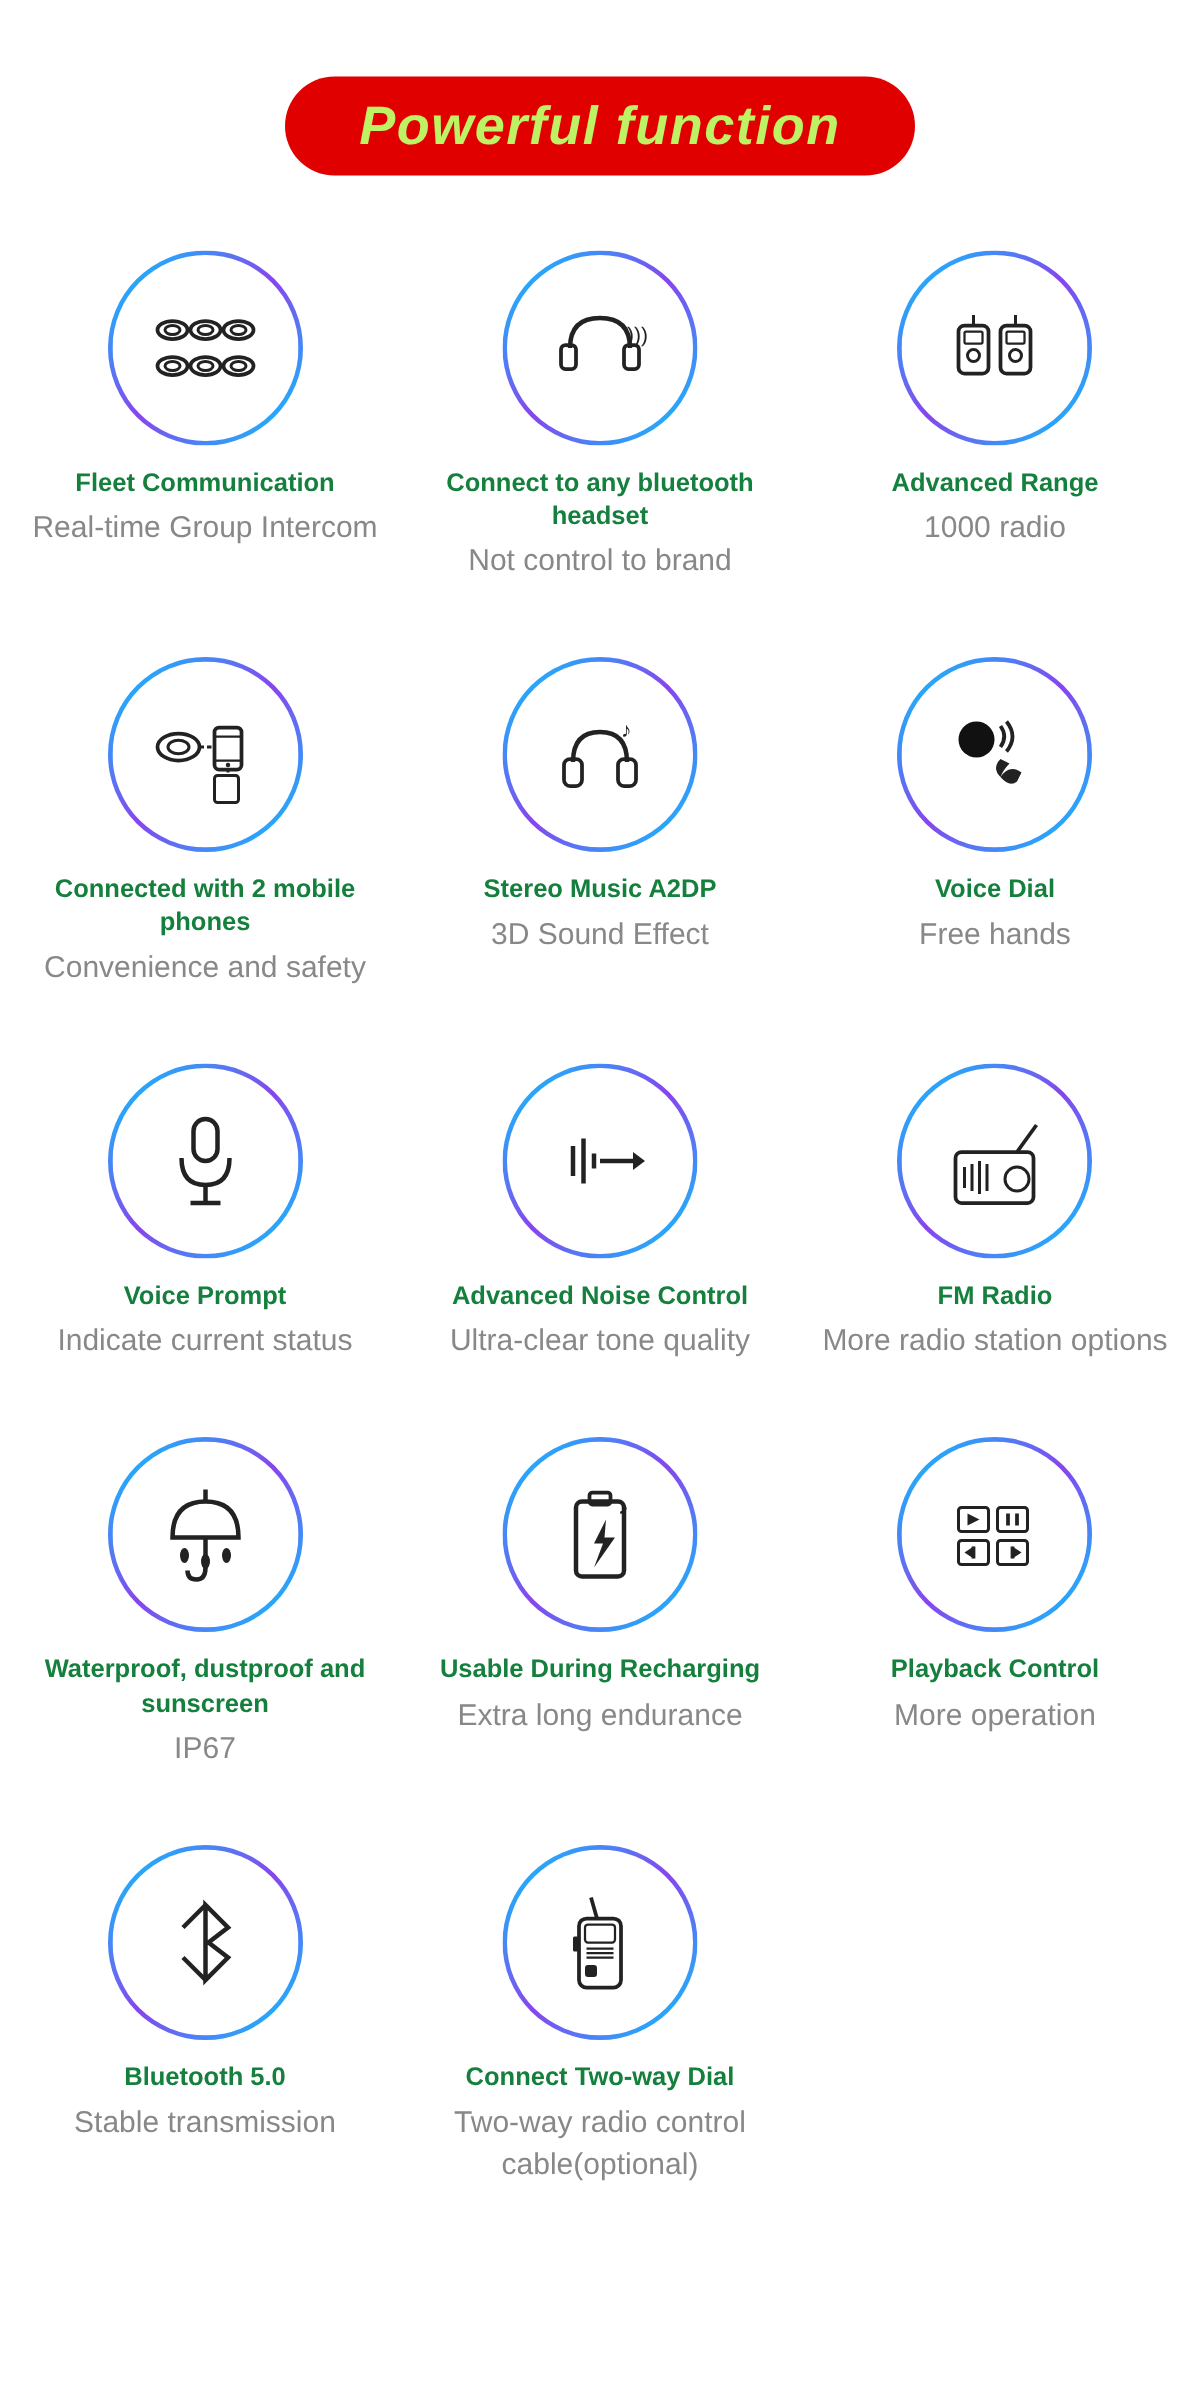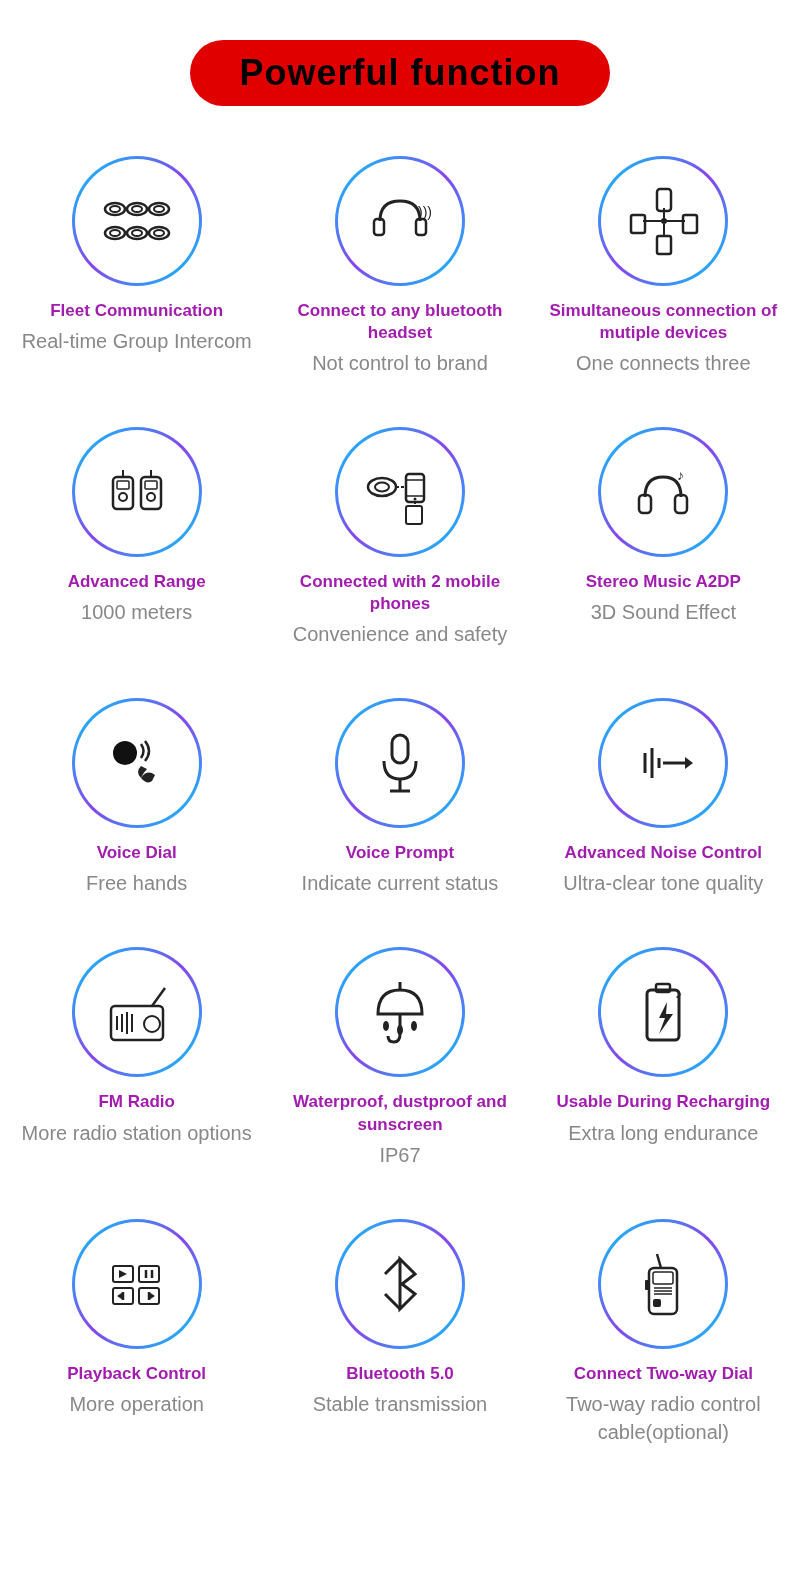--- a/index.html
+++ b/index.html
@@ -9,26 +9,27 @@
       background: #ffffff;
       font-family: Arial, sans-serif;
       display: flex;
       flex-direction: column;
       align-items: center;
       padding-bottom: 40px;
     }
 
     .page-title {
       background: #e00000;
-      color: #000000;
+      color: #bef264;
       font-size: 36px;
       font-weight: 900;
+      font-style: italic;
       padding: 12px 50px;
       border-radius: 50px;
-      margin-top: 40px;
+      margin-top: 51px;
       margin-bottom: 50px;
       letter-spacing: 1px;
     }
 
     .grid {
       display: grid;
       grid-template-columns: repeat(3, 1fr);
       width: 780px;
       row-gap: 50px;
       column-gap: 10px;
@@ -59,21 +60,21 @@
     }
 
     .circle svg {
       width: 80px;
       height: 80px;
     }
 
     .feature-title {
       font-size: 17px;
       font-weight: 600;
-      color: #a21caf;
+      color: #15803d;
       margin-bottom: 5px;
       line-height: 1.3;
     }
 
     .feature-sub {
       font-size: 20px;
       color: #888888;
       line-height: 1.4;
     }
   </style>
@@ -114,61 +115,38 @@
         <rect x="14" y="38" width="10" height="16" rx="3" fill="none" stroke="#222" stroke-width="2.5"></rect>
         <rect x="56" y="38" width="10" height="16" rx="3" fill="none" stroke="#222" stroke-width="2.5"></rect>
 
         <text x="58" y="36" font-size="14" fill="#222">)))</text>
       </svg>
     </div>
     <div class="feature-title">Connect to any bluetooth headset</div>
     <div class="feature-sub">Not control to brand</div>
   </div>
 
-  <div class="feature">
-    <div class="circle">
-      <svg viewBox="0 0 80 80">
-
-        <rect x="34" y="8" width="14" height="22" rx="3" fill="none" stroke="#222" stroke-width="2.5"></rect>
-        <line x1="41" y1="27" x2="41" y2="38" stroke="#222" stroke-width="2"></line>
-
-        <circle cx="41" cy="40" r="3" fill="#222"></circle>
-
-        <line x1="20" y1="40" x2="38" y2="40" stroke="#222" stroke-width="2"></line>
-        <line x1="44" y1="40" x2="62" y2="40" stroke="#222" stroke-width="2"></line>
-
-        <rect x="8" y="34" width="14" height="18" rx="2" fill="none" stroke="#222" stroke-width="2.5"></rect>
-
-        <rect x="60" y="34" width="14" height="18" rx="2" fill="none" stroke="#222" stroke-width="2.5"></rect>
-
-        <line x1="41" y1="43" x2="41" y2="55" stroke="#222" stroke-width="2"></line>
-        <rect x="34" y="55" width="14" height="18" rx="2" fill="none" stroke="#222" stroke-width="2.5"></rect>
-      </svg>
-    </div>
-    <div class="feature-title">Simultaneous connection of mutiple devices</div>
-    <div class="feature-sub">One connects three</div>
-  </div>
 
   <div class="feature">
     <div class="circle">
       <svg viewBox="0 0 80 80">
 
         <rect x="16" y="25" width="20" height="32" rx="4" fill="none" stroke="#222" stroke-width="2.5"></rect>
         <rect x="20" y="29" width="12" height="8" rx="1" fill="none" stroke="#222" stroke-width="1.5"></rect>
         <circle cx="26" cy="45" r="4" fill="none" stroke="#222" stroke-width="2"></circle>
         <rect x="44" y="25" width="20" height="32" rx="4" fill="none" stroke="#222" stroke-width="2.5"></rect>
         <rect x="48" y="29" width="12" height="8" rx="1" fill="none" stroke="#222" stroke-width="1.5"></rect>
         <circle cx="54" cy="45" r="4" fill="none" stroke="#222" stroke-width="2"></circle>
 
         <line x1="26" y1="25" x2="26" y2="18" stroke="#222" stroke-width="2"></line>
         <line x1="54" y1="25" x2="54" y2="18" stroke="#222" stroke-width="2"></line>
       </svg>
     </div>
     <div class="feature-title">Advanced Range</div>
-    <div class="feature-sub">1000 meters</div>
+    <div class="feature-sub">1000 radio</div>
   </div>
 
   <div class="feature">
     <div class="circle">
       <svg viewBox="0 0 80 80">
 
         <ellipse cx="22" cy="35" rx="14" ry="9" fill="none" stroke="#222" stroke-width="2.5"></ellipse>
         <ellipse cx="22" cy="35" rx="7" ry="4.5" fill="none" stroke="#222" stroke-width="2"></ellipse>
 
         <rect x="46" y="22" width="18" height="28" rx="3" fill="none" stroke="#222" stroke-width="2.5"></rect>

